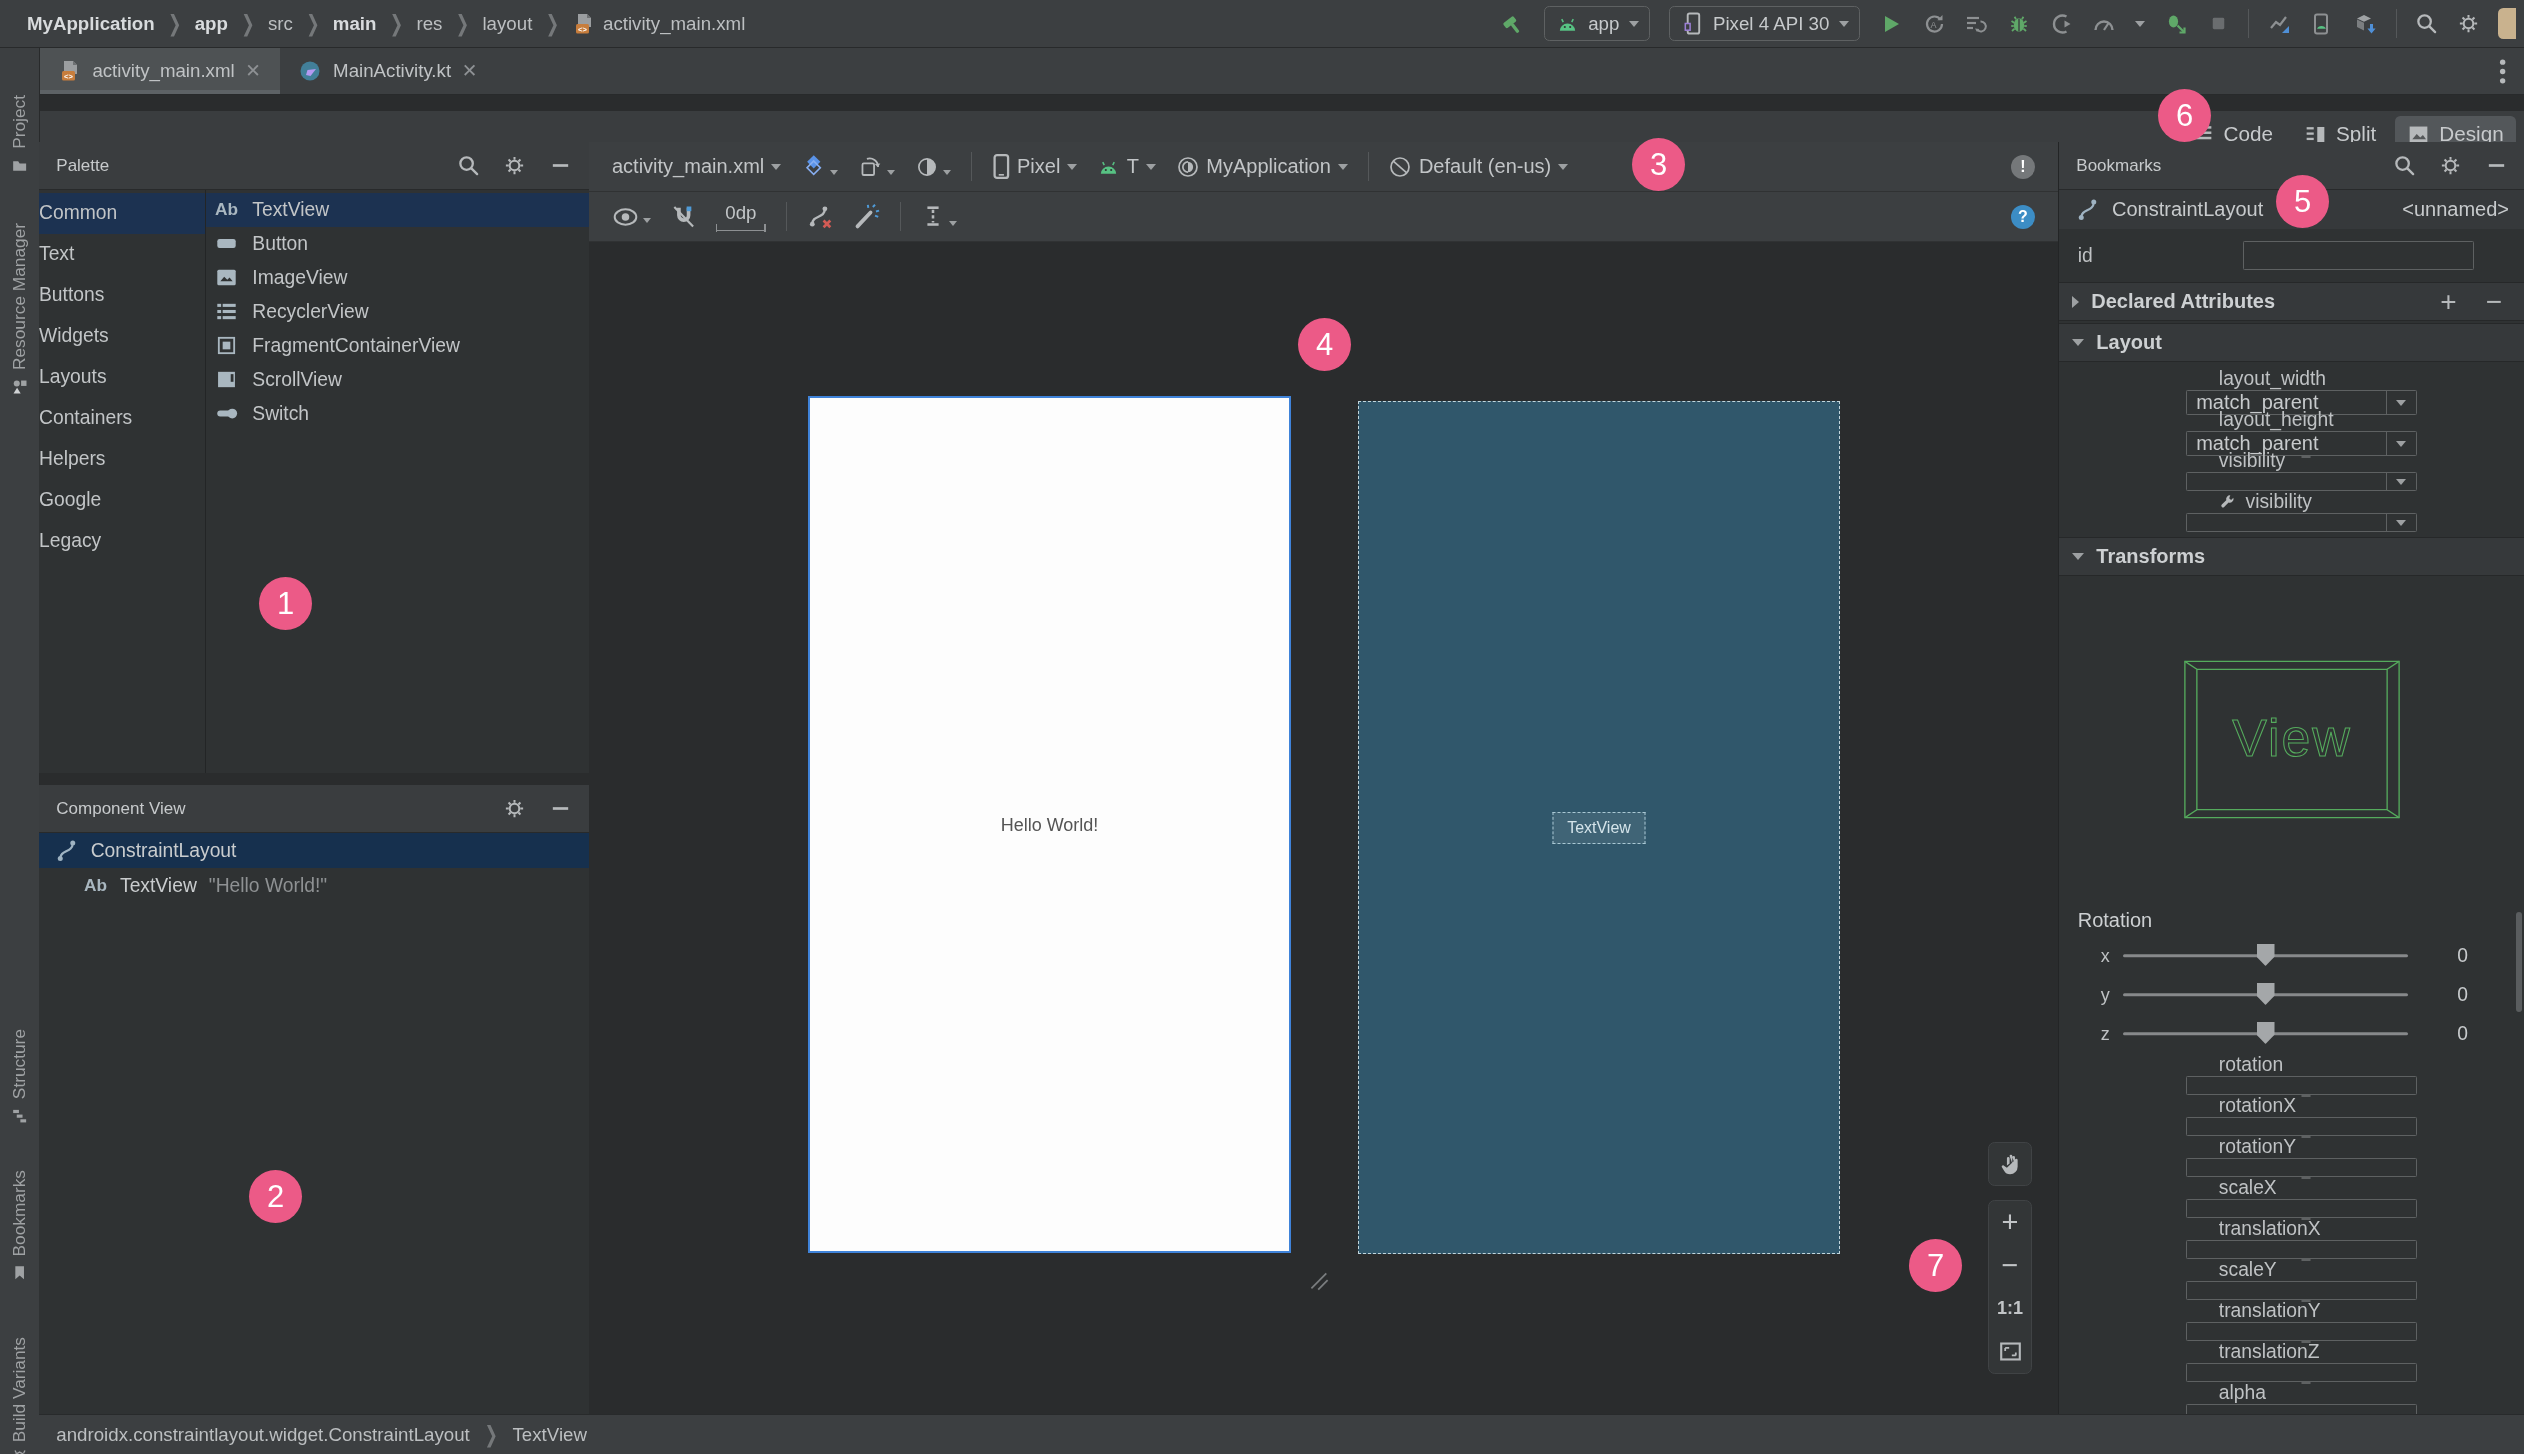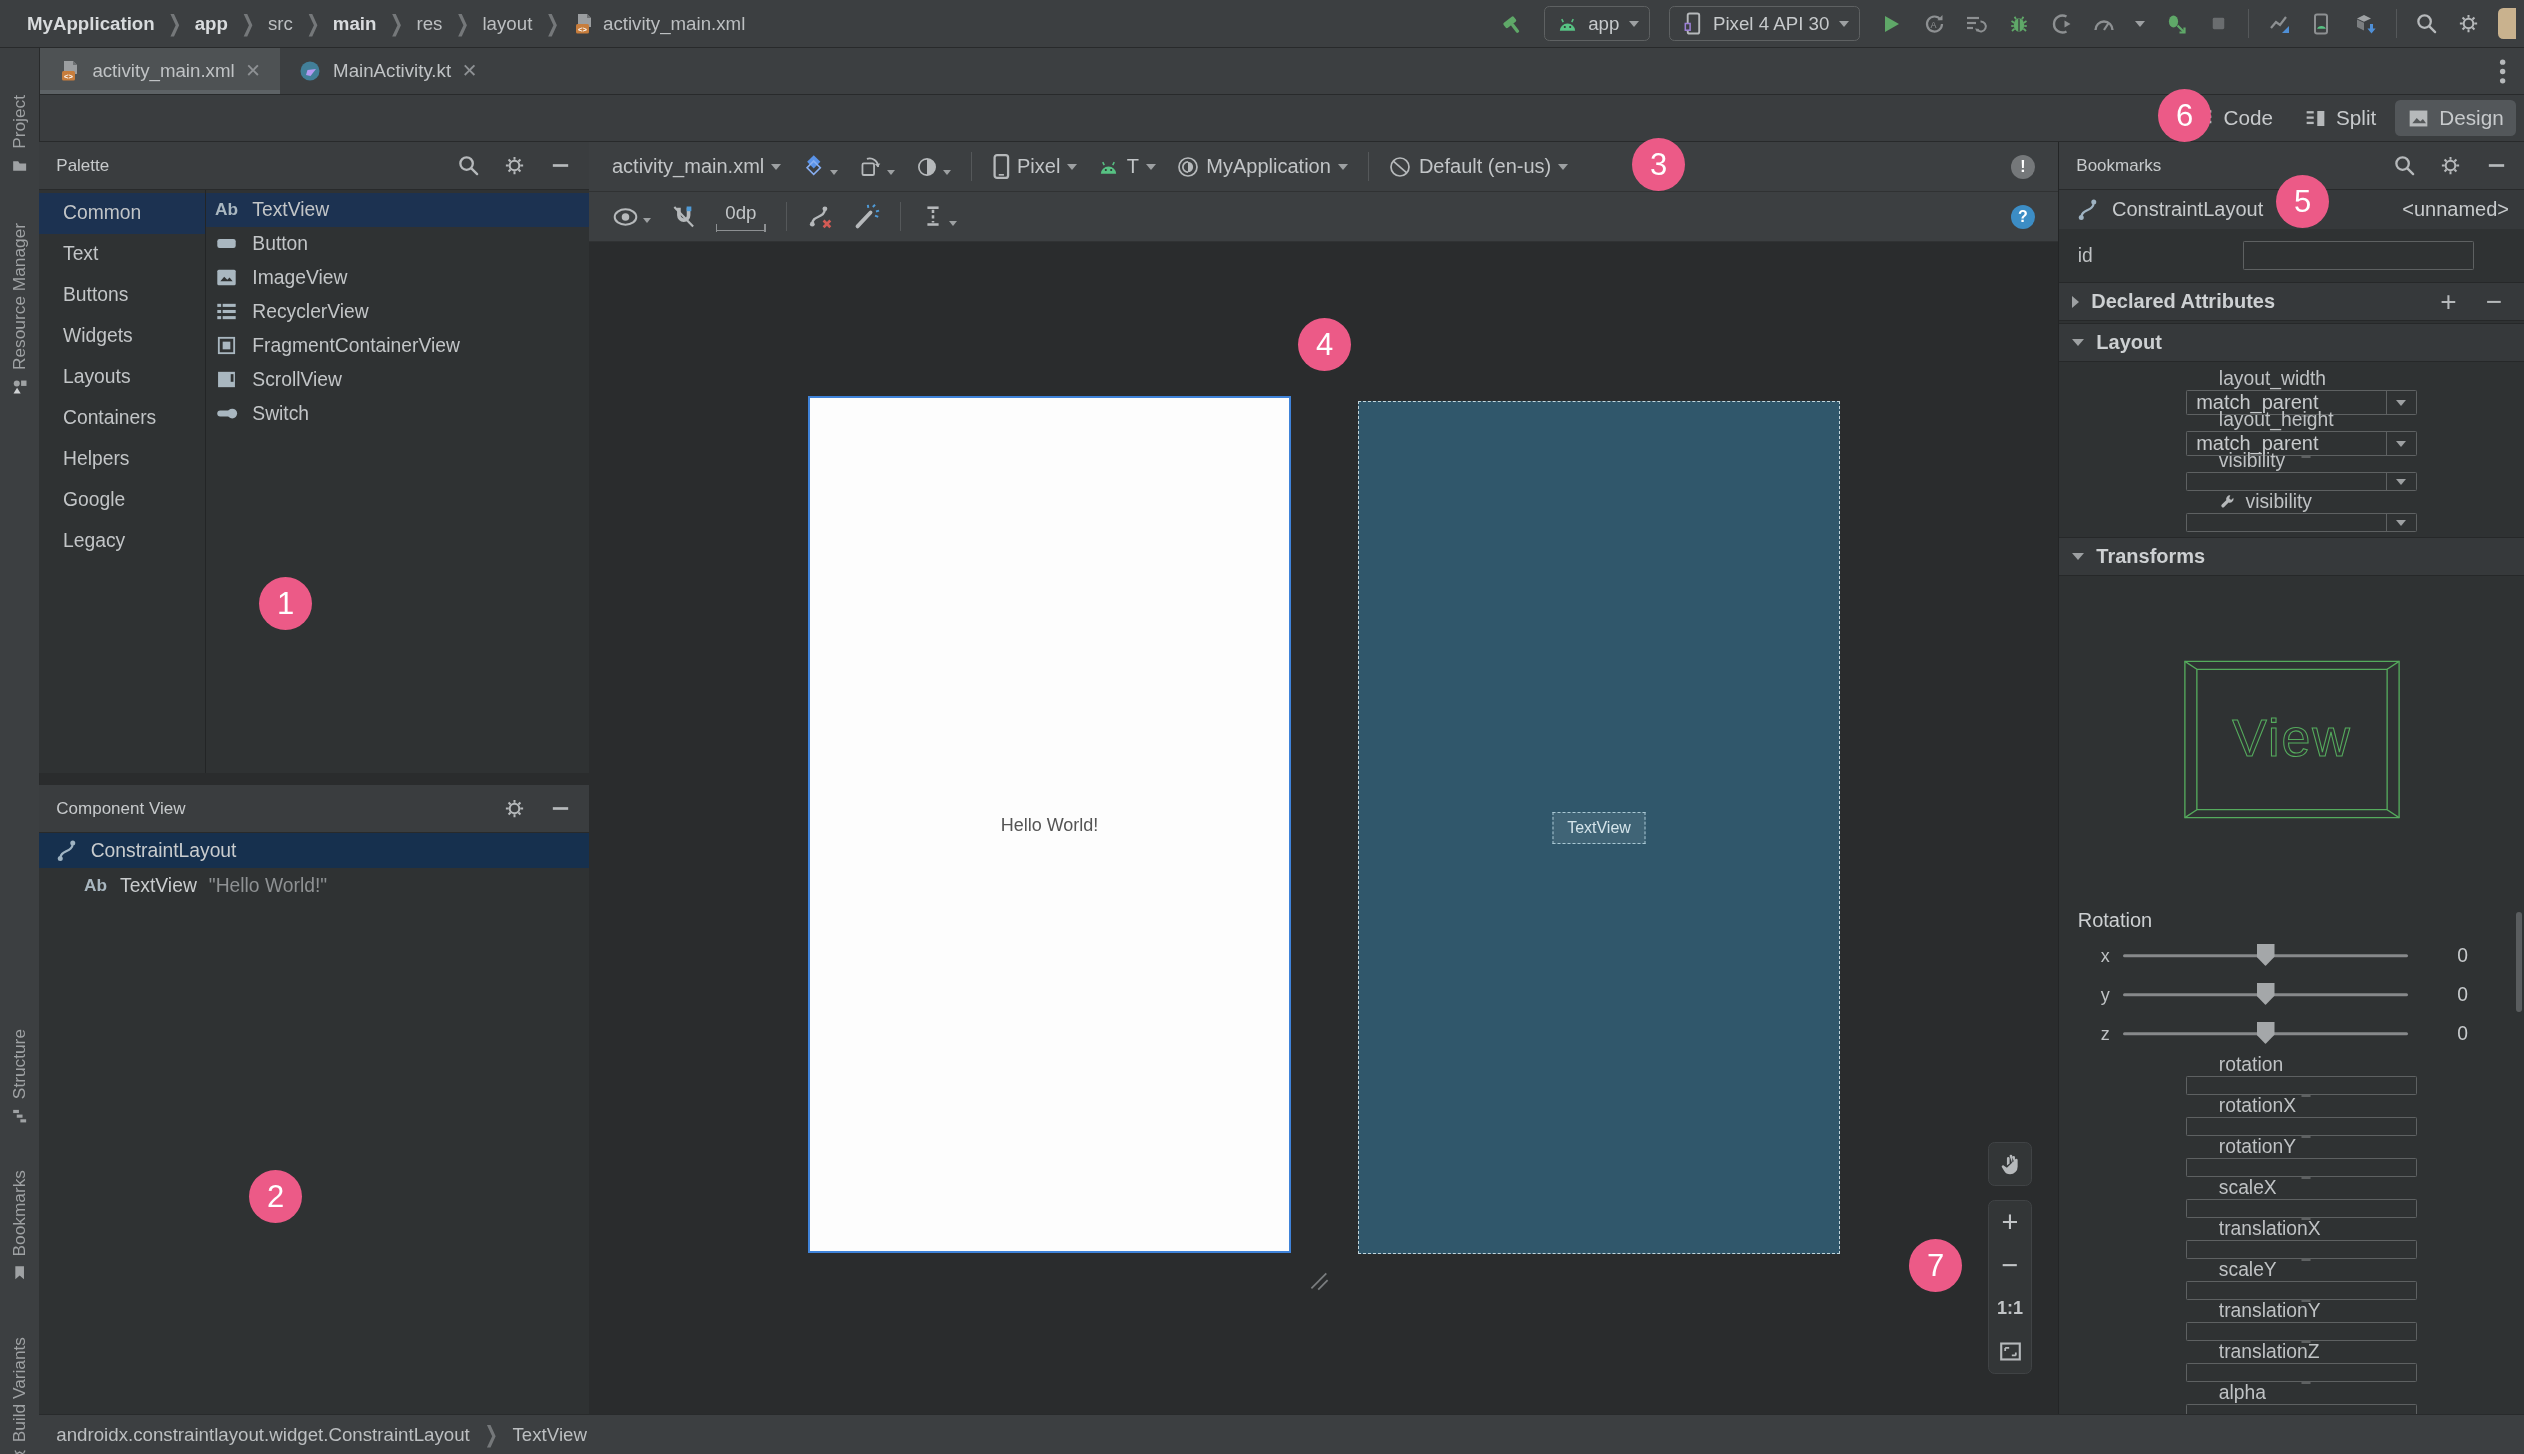--- a/index.html
+++ b/index.html
@@ -27,42 +27,42 @@
   
   #tab-bar{position:absolute;left:0;top:48px;width:2525px;height:47px;background:#3c3f41;
     border-bottom:0.7px solid #282a2b;display:flex;align-items:stretch;padding-left:39px;box-sizing:border-box;}
   .tab{position:relative;display:flex;align-items:center;gap:10.7px;padding:0 18.7px;font-size:18.7px;color:#c0c3c5;}
   .tab.selected{background:#4e5254;}
   .tab.selected::after{content:"";position:absolute;left:0;right:0;bottom:0;height:4px;background:#5d6265;}
   .tab-close{color:#8e9194;font-size:18.7px;}
   #tab-kebab{margin-left:auto;display:flex;align-items:center;padding-right:17.3px;}
 
   
-  #upper-band{position:absolute;left:0;top:95px;width:2525px;height:47px;background:#3a3d3f;
+  #upper-band{position:absolute;left:0;top:111px;width:2525px;height:47px;background:#3a3d3f;
     border-bottom:0.7px solid #282a2b;display:flex;align-items:center;justify-content:flex-end;
     gap:6.7px;padding-right:9.3px;box-sizing:border-box;}
   .view-mode{display:flex;align-items:center;gap:9.3px;font-size:20.7px;color:#c7cacc;padding:6px 12px;border-radius:5.3px;}
   .view-mode.selected{background:#53575a;}
 
   
   #left-strip{position:absolute;left:0;top:48px;width:39px;height:1406px;background:#3c3f41;
     border-right:0.7px solid #282a2b;}
   .strip-item{position:absolute;left:0;width:39px;display:flex;flex-direction:column;align-items:center;gap:8px;}
   .strip-label{writing-mode:vertical-rl;transform:rotate(180deg);font-size:17.3px;color:#9fa2a4;white-space:nowrap;}
 
   
   .panel{position:absolute;background:#2f3233;box-sizing:border-box;}
   .panel-header{height:48px;background:#3a3d3f;border-bottom:0.7px solid #282a2b;display:flex;
     align-items:center;padding:0 17.3px;font-size:17px;color:#c7cacc;box-sizing:border-box;}
   .hdr-icons{margin-left:auto;display:flex;align-items:center;gap:23px;}
 
   #palette{left:39px;top:142px;width:551px;height:631px;border-right:0.7px solid #232526;}
   .palette-body{position:absolute;left:0;top:48px;right:0;bottom:0;display:flex;}
   .cat-col{width:167px;border-right:0.7px solid #232526;padding-top:2.7px;box-sizing:border-box;}
-  .cat-item{height:41px;display:flex;align-items:center;padding-left:24px;font-size:19.3px;color:#c2c5c7;}
+  .cat-item{height:41px;display:flex;align-items:center;font-size:19.3px;color:#c2c5c7;}
   .cat-item.selected{background:#1c3251;}
   .comp-col{flex:1;padding-top:2.7px;}
   .comp-item{height:34px;display:flex;align-items:center;gap:13.3px;padding-left:8px;font-size:19.3px;color:#c2c5c7;}
   .comp-item.selected{background:#1c3251;}
   .comp-icon{width:25px;height:25px;display:flex;align-items:center;justify-content:center;}
   .ab-glyph{font-size:17.3px;font-weight:bold;color:#a9b7c0;}
 
   #tree{left:39px;top:785px;width:551px;height:630px;border-right:0.7px solid #232526;}
   .tree-item{height:35px;display:flex;align-items:center;gap:12px;font-size:19.3px;color:#c9ccce;}
   .tree-item.selected{background:#16304e;}

